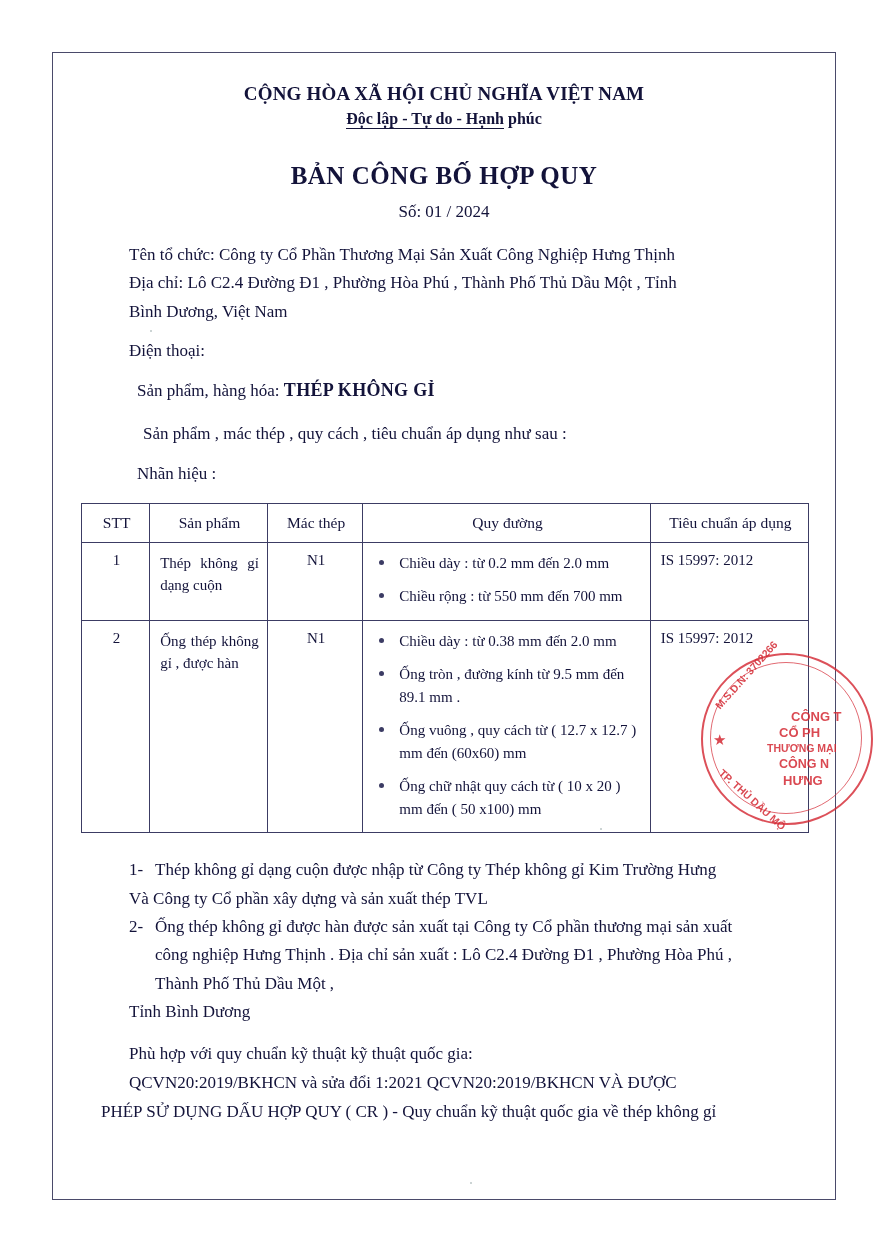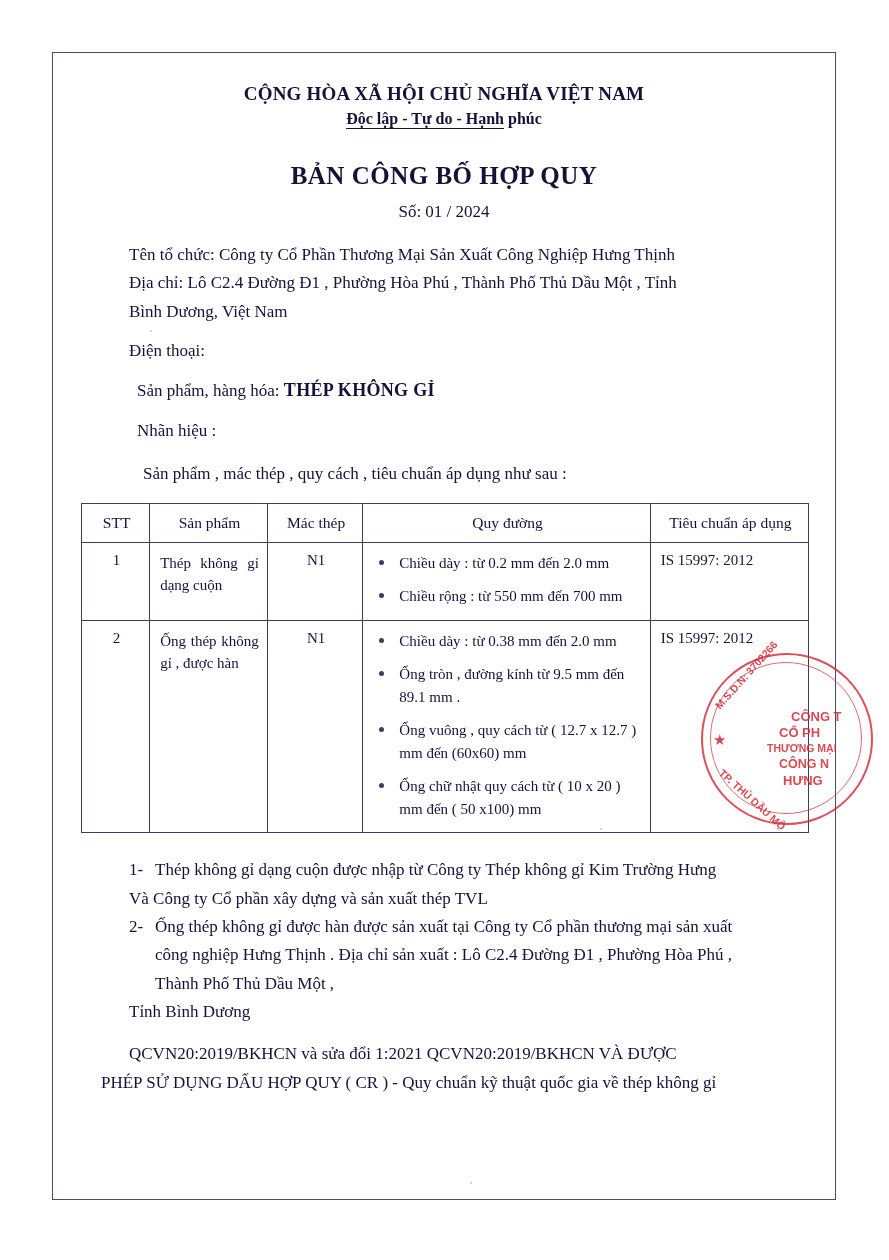--- a/index.html
+++ b/index.html
@@ -274,22 +274,22 @@
           <span>Lô C2.4 Đường Đ1 , Phường Hòa Phú , Thành Phố Thủ Dầu Một , Tỉnh</span>
         </div>
         <div class="ln indent-1">Bình Dương, Việt Nam</div>
 
         <div class="ln indent-1 gap-s">Điện thoại:</div>
 
         <div class="ln indent-2 gap-s">
           <span>Sản phẩm, hàng hóa:</span>
           <span class="prod-name">THÉP KHÔNG GỈ</span>
         </div>
+        <div class="ln indent-3 gap-m">Sản phẩm , mác thép , quy cách , tiêu chuẩn áp dụng như sau :</div>
         <div class="ln indent-2 gap-s">Nhãn hiệu :</div>
-        <div class="ln indent-3 gap-m">Sản phẩm , mác thép , quy cách , tiêu chuẩn áp dụng như sau :</div>
       </div>
 
       <table class="spec">
         <thead>
           <tr>
             <th class="col-stt">STT</th>
             <th class="col-prod">Sản phẩm</th>
             <th class="col-mac">Mác thép</th>
             <th class="col-qc">Quy đường</th>
             <th class="col-std">Tiêu chuẩn áp dụng</th>
@@ -335,20 +335,21 @@
         <div class="note-item">
           <div class="note-num">2-</div>
           <div class="note-txt">Ống thép không gỉ được hàn được sản xuất tại Công ty Cổ phần thương mại sản xuất</div>
         </div>
         <div class="ln note-cont2">công nghiệp Hưng Thịnh . Địa chỉ sản xuất : Lô C2.4 Đường Đ1 , Phường Hòa Phú ,</div>
         <div class="ln note-cont2">Thành Phố Thủ Dầu Một ,</div>
         <div class="ln note-cont">Tỉnh Bình Dương</div>
       </div>
 
       <div class="footer-block">
+        <div class="ln footer-ind">Phù hợp với quy chuẩn kỹ thuật kỹ thuật quốc gia:</div>
         <div class="ln footer-wide just">QCVN20:2019/BKHCN và sửa đổi 1:2021  QCVN20:2019/BKHCN VÀ ĐƯỢC</div>
         <div class="ln footer-last just">PHÉP SỬ DỤNG DẤU HỢP QUY ( CR ) -  Quy chuẩn kỹ thuật quốc gia về thép không gỉ</div>
       </div>
 
     </div>
 
     <div class="stamp">
       <div class="ring"></div>
       <div class="ring2"></div>
       <div class="star">★</div>

